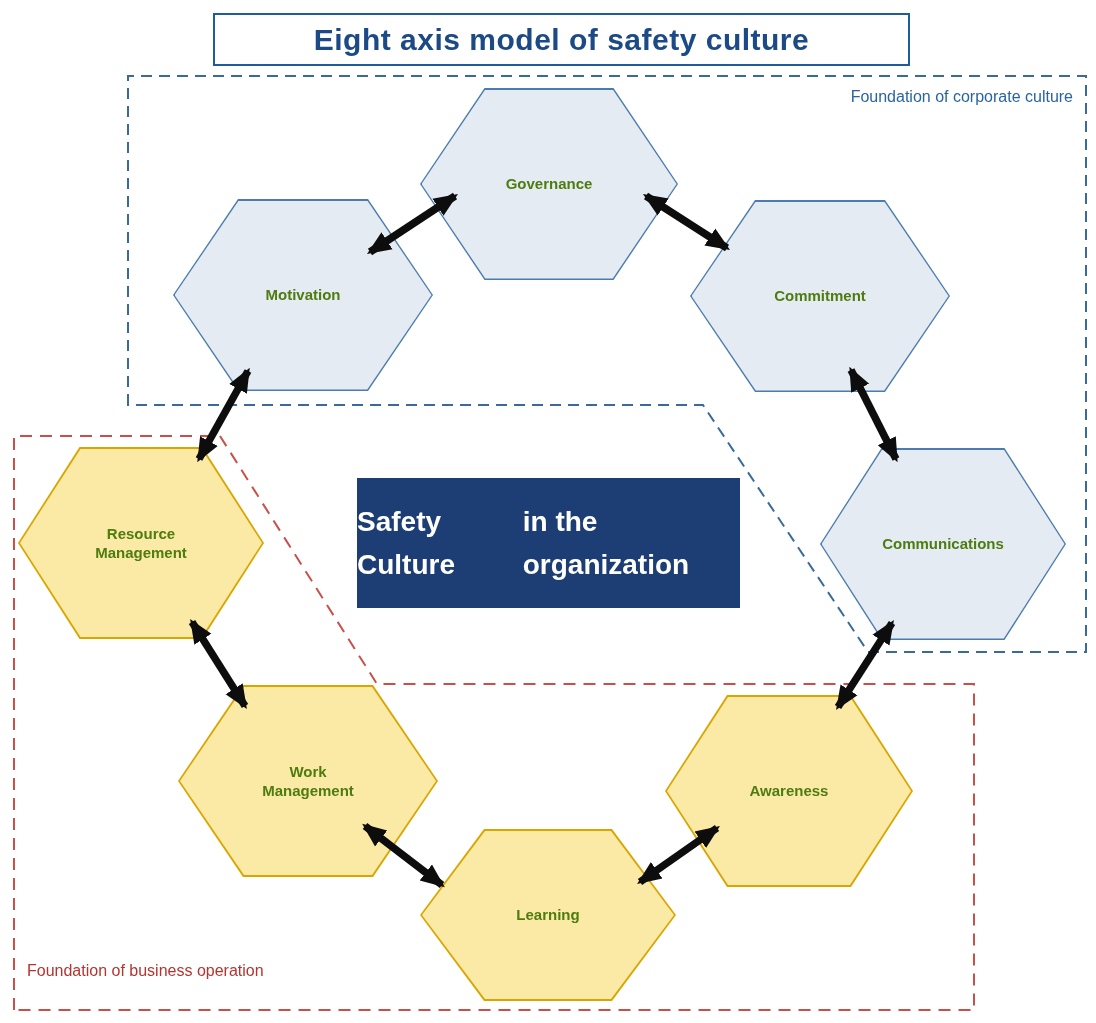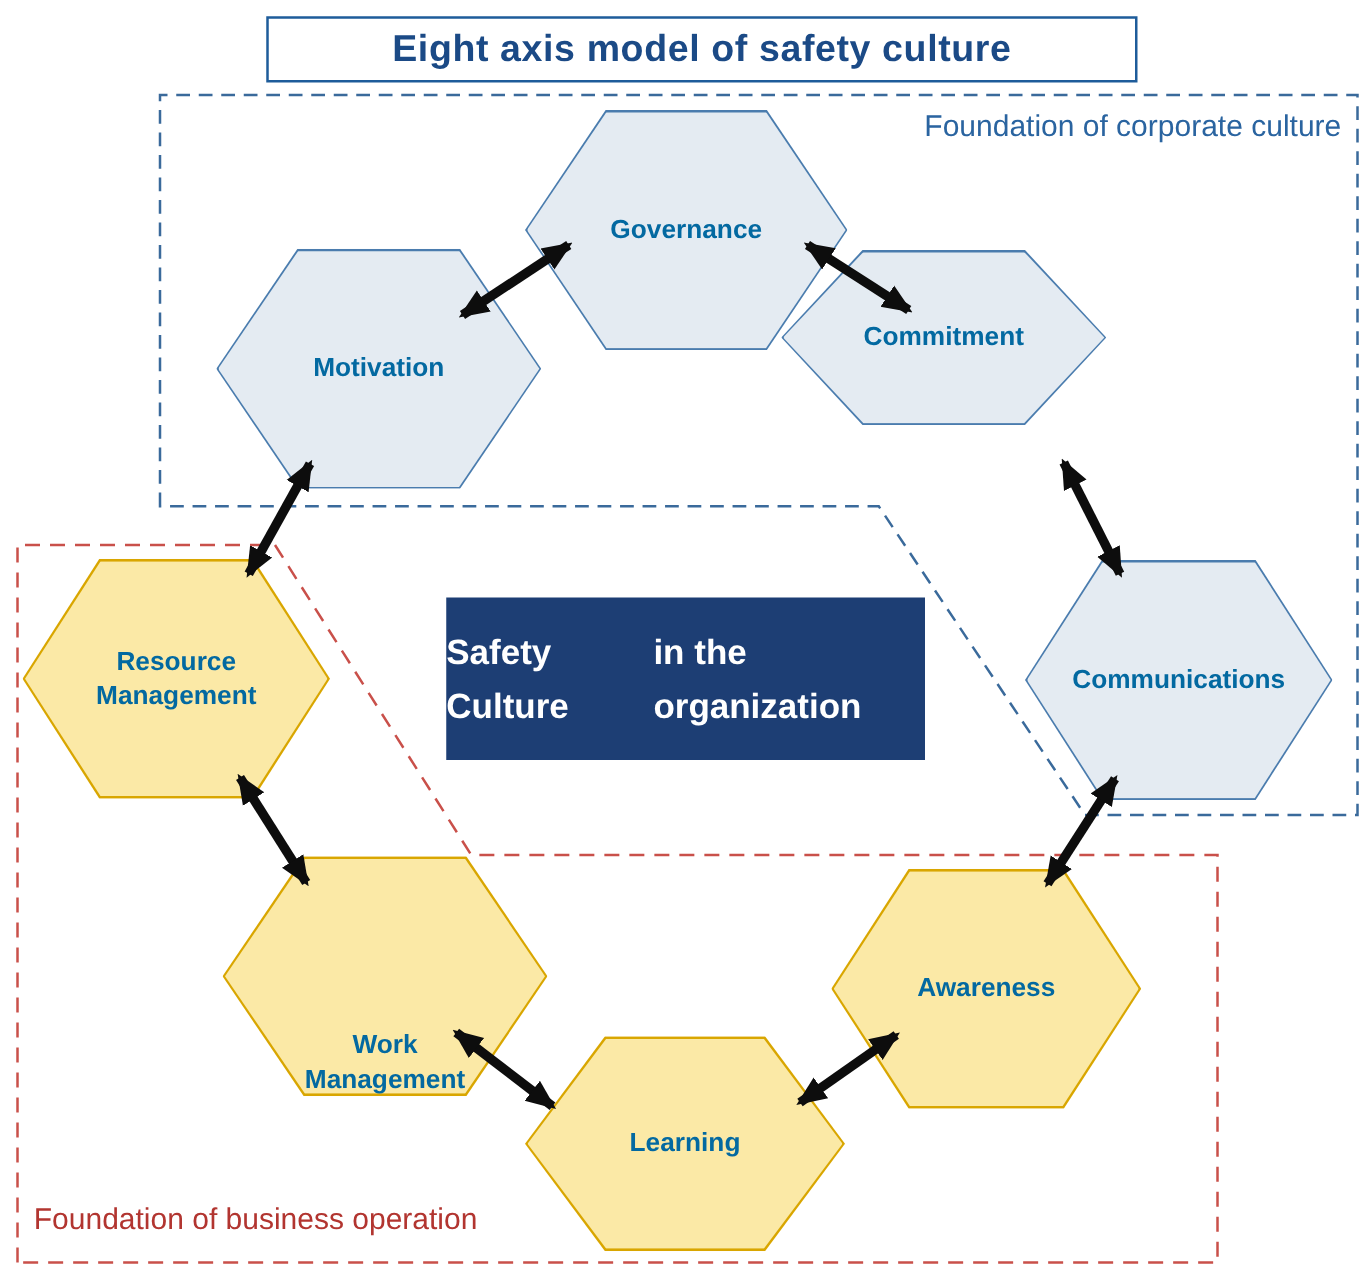--- a/index.html
+++ b/index.html
@@ -32,40 +32,40 @@
   .hex.corporate .shape::after{
     content:"";position:absolute;inset:1.5px;background:#e4ebf2;
     clip-path:polygon(0% 50%,25% 0%,75% 0%,100% 50%,75% 100%,25% 100%);
   }
   .hex.business .shape{background:#d9a600;}
   .hex.business .shape::after{
     content:"";position:absolute;inset:2px;background:#fbe9a6;
     clip-path:polygon(0% 50%,25% 0%,75% 0%,100% 50%,75% 100%,25% 100%);
   }
   .hex .lbl{
-    position:relative;z-index:1;color:#0369a1;font-weight:bold;font-size:21px;
+    position:relative;z-index:1;color:#4d7c0f;font-weight:bold;font-size:15px;
     line-height:1.3;white-space:pre-line;
   }
   #hex-governance{left:420px;top:88px;width:258px;height:192px;}
   #hex-motivation{left:173px;top:199px;width:260px;height:192px;}
-  #hex-commitment{left:625px;top:200px;width:260px;height:140px;}
+  #hex-commitment{left:690px;top:200px;width:260px;height:192px;}
   #hex-communications{left:820px;top:448px;width:246px;height:192px;}
   #hex-resource{left:18px;top:447px;width:246px;height:192px;align-items:center;}
-  #hex-work{left:178px;top:685px;width:260px;height:192px;align-items:flex-end;}
+  #hex-work{left:178px;top:685px;width:260px;height:192px;}
   #hex-learning{left:420px;top:794px;width:256px;height:172px;margin-top:35px;}
   #hex-awareness{left:665px;top:695px;width:248px;height:192px;}
 
   .center-box{
     position:absolute;left:357px;top:478px;width:383px;height:130px;
     background:#1d3e74;z-index:2;
     display:flex;flex-direction:row;align-items:center;justify-content:center;
   }
   .center-box .l{color:#ffffff;font-weight:bold;font-size:28px;line-height:1.55;}
 
-  .region-label{position:absolute;z-index:2;font-size:24px;}
+  .region-label{position:absolute;z-index:2;font-size:16px;}
   #label-corporate{top:88px;right:23px;color:#2a64a0;}
   #label-business{left:27px;top:962px;color:#b23530;text-align:center;}
 </style>
 </head>
 <body>
 
 <div id="canvas">
 
   <svg class="layer" id="regions" viewBox="0 0 1096 1023">
     <path d="M128,405 L128,76 L1086,76 L1086,652 L868,652 L703,405 Z" fill="none" stroke="#3a6a9b" stroke-width="2" stroke-dasharray="11,7"></path>

